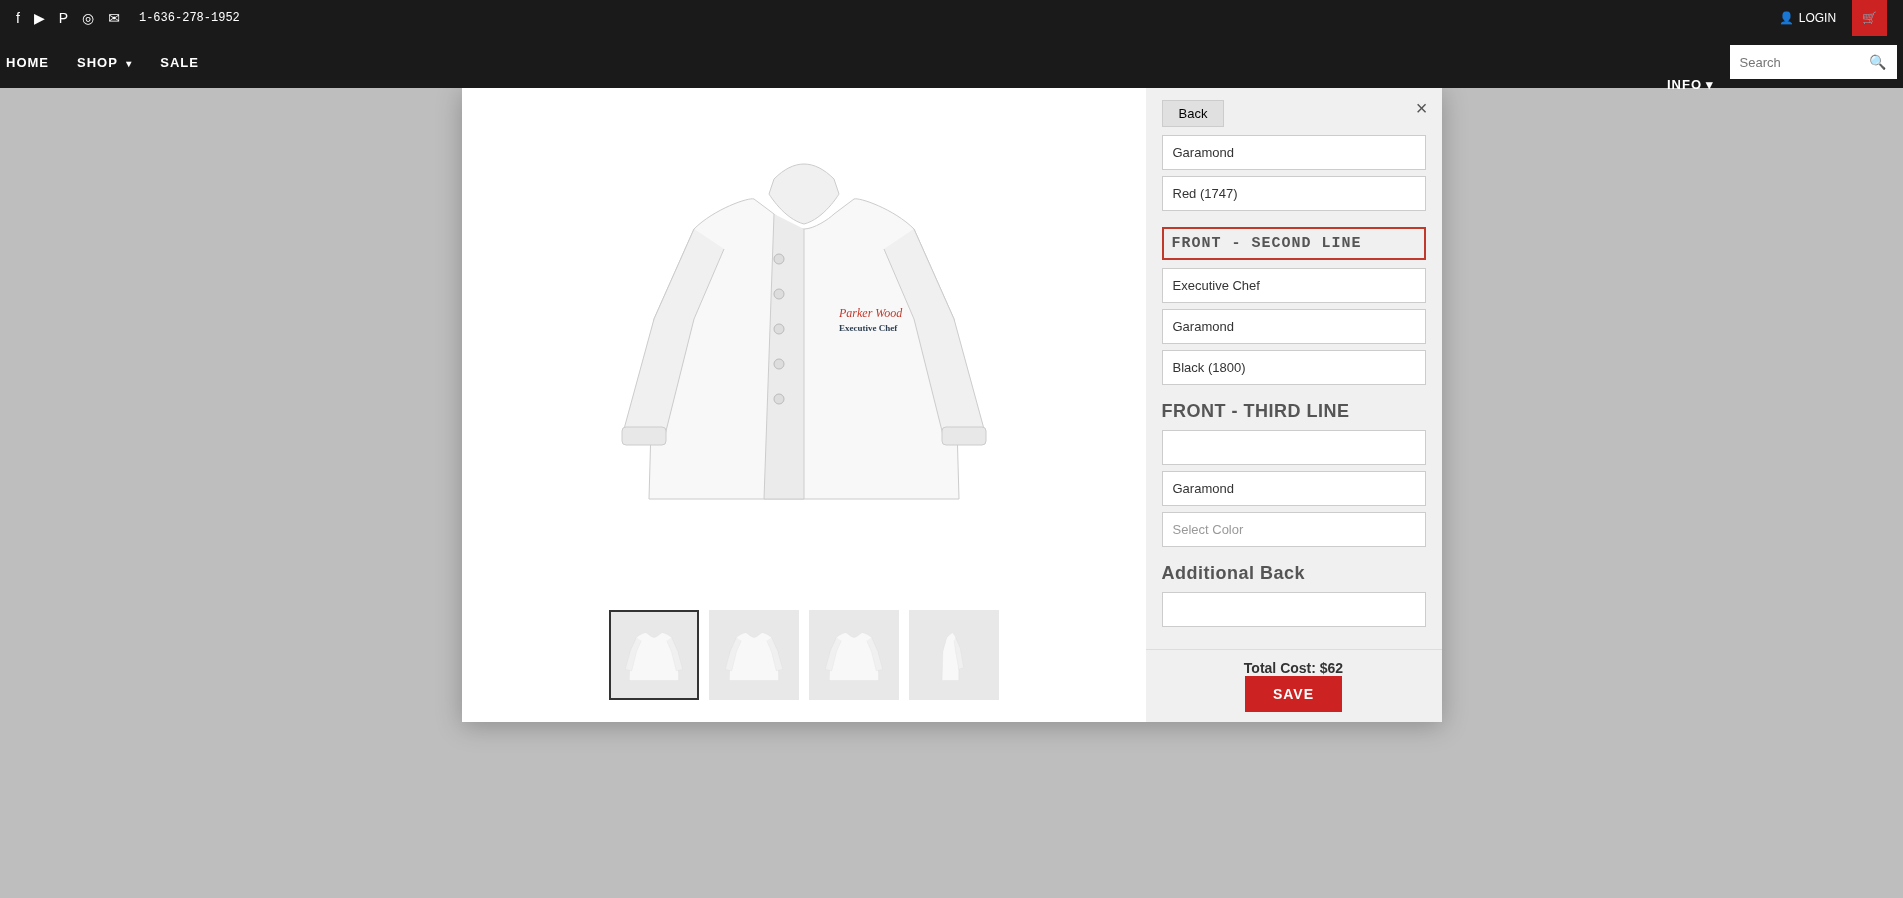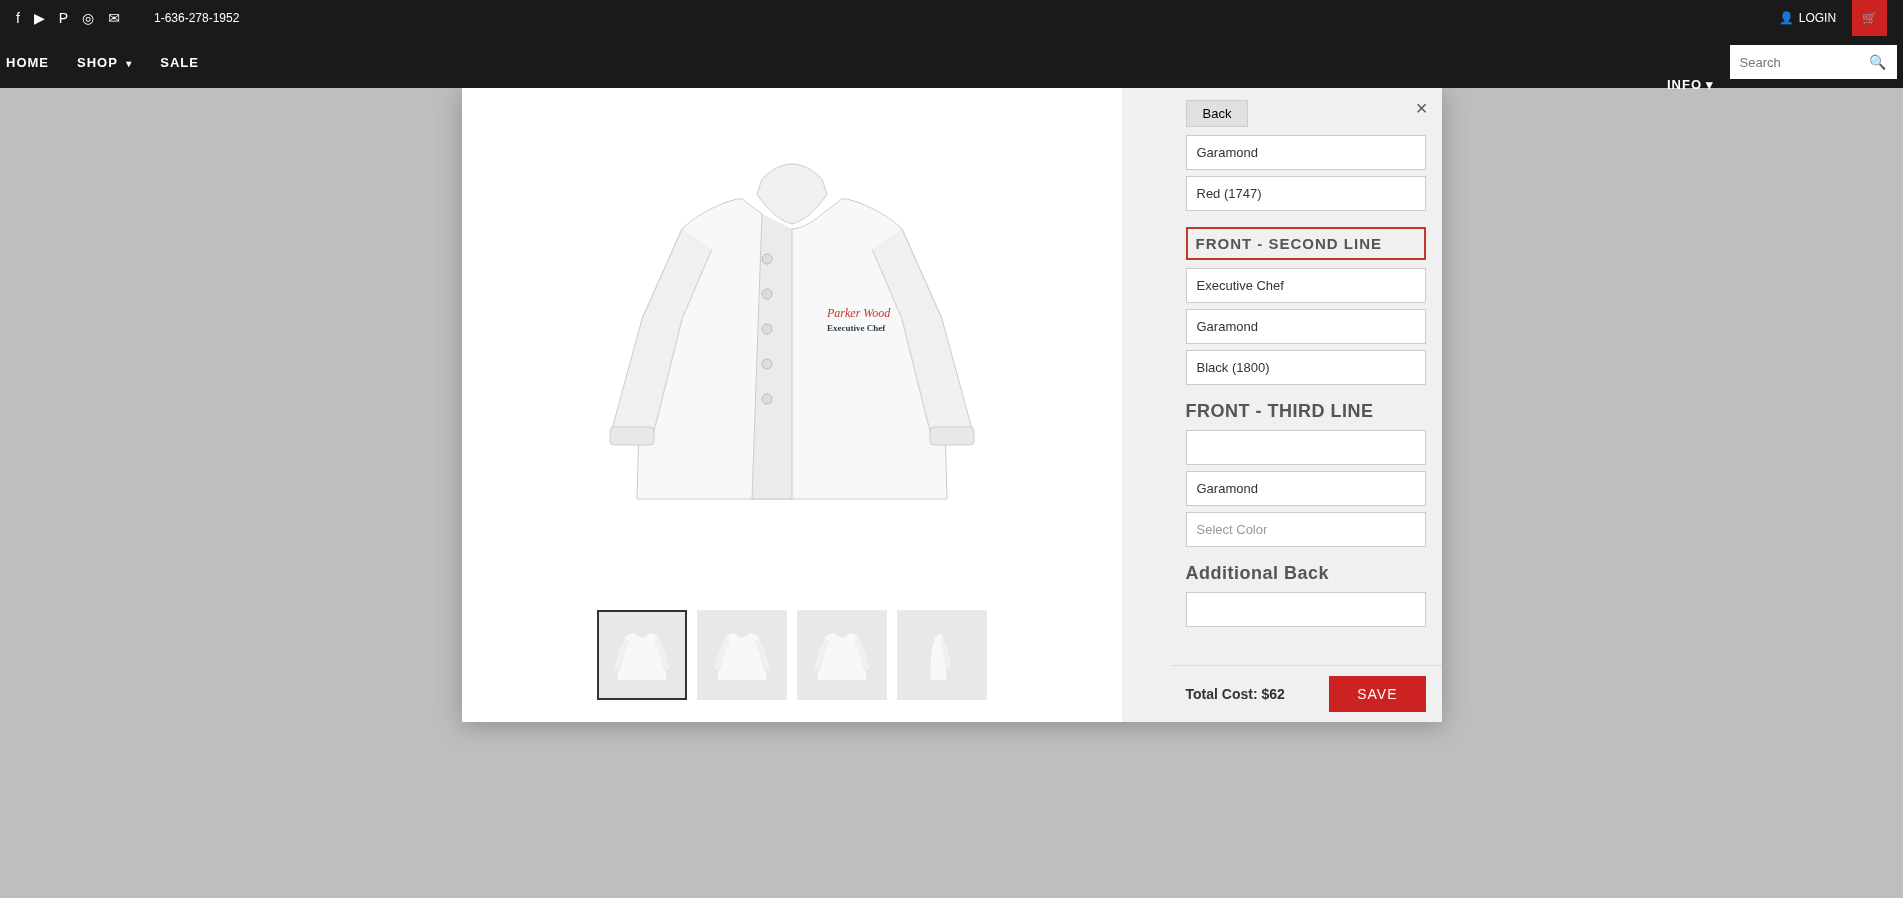--- a/index.html
+++ b/index.html
@@ -17,21 +17,22 @@
       z-index: 100;
     }
     .top-bar-icon {
       color: #fff;
       font-size: 14px;
       cursor: pointer;
     }
     .top-bar-phone {
       color: #fff;
       font-size: 12px;
-      margin-left: 20px;
+      margin-left: 5px;
+      font-family: Liberation Mono, monospace;
     }
     .top-bar-right {
       margin-left: auto;
       display: flex;
       align-items: center;
       gap: 16px;
     }
     .login-btn {
       color: #fff;
       font-size: 12px;
@@ -200,27 +201,26 @@
       justify-content: center;
       cursor: pointer;
       overflow: hidden;
     }
     .thumb.active {
       border-color: #333;
     }
 
     
     .form-panel {
-      width: 320px;
+      width: 296px;
       background: #f0f0f0;
       display: flex;
       flex-direction: column;
       overflow: hidden;
       position: relative;
-      padding-left: 48px;
     }
 
     .form-header {
       padding: 12px 16px 8px;
     }
     .back-btn {
       background: #e0e0e0;
       border: 1px solid #ccc;
       padding: 5px 16px;
       font-size: 13px;
@@ -260,20 +260,21 @@
       color: #999;
     }
 
     .section-header {
       font-size: 15px;
       font-weight: bold;
       letter-spacing: 1px;
       margin: 10px 0 8px;
       padding: 6px 8px;
       color: #555;
+      font-family: Liberation Mono, monospace;
     }
     .section-header.highlighted {
       border: 2px solid #c0392b;
       color: #555;
       background: transparent;
     }
 
     .section-label {
       font-size: 18px;
       font-weight: bold;
@@ -282,33 +283,34 @@
       color: #555;
     }
 
     .form-footer {
       padding: 10px 16px;
       display: flex;
       align-items: center;
       justify-content: space-between;
       background: #f0f0f0;
       border-top: 1px solid #ddd;
+      flex-direction: column;
     }
     .total-cost {
       font-size: 14px;
       font-weight: bold;
       color: #333;
     }
     .save-btn {
       background: #cc2222;
       color: #fff;
       border: none;
       padding: 10px 28px;
       font-size: 14px;
-      font-weight: normal;
+      font-weight: bold;
       letter-spacing: 1px;
       cursor: pointer;
       text-transform: uppercase;
     }
 
     
     .coat-svg {
       width: 420px;
       height: 440px;
     }

